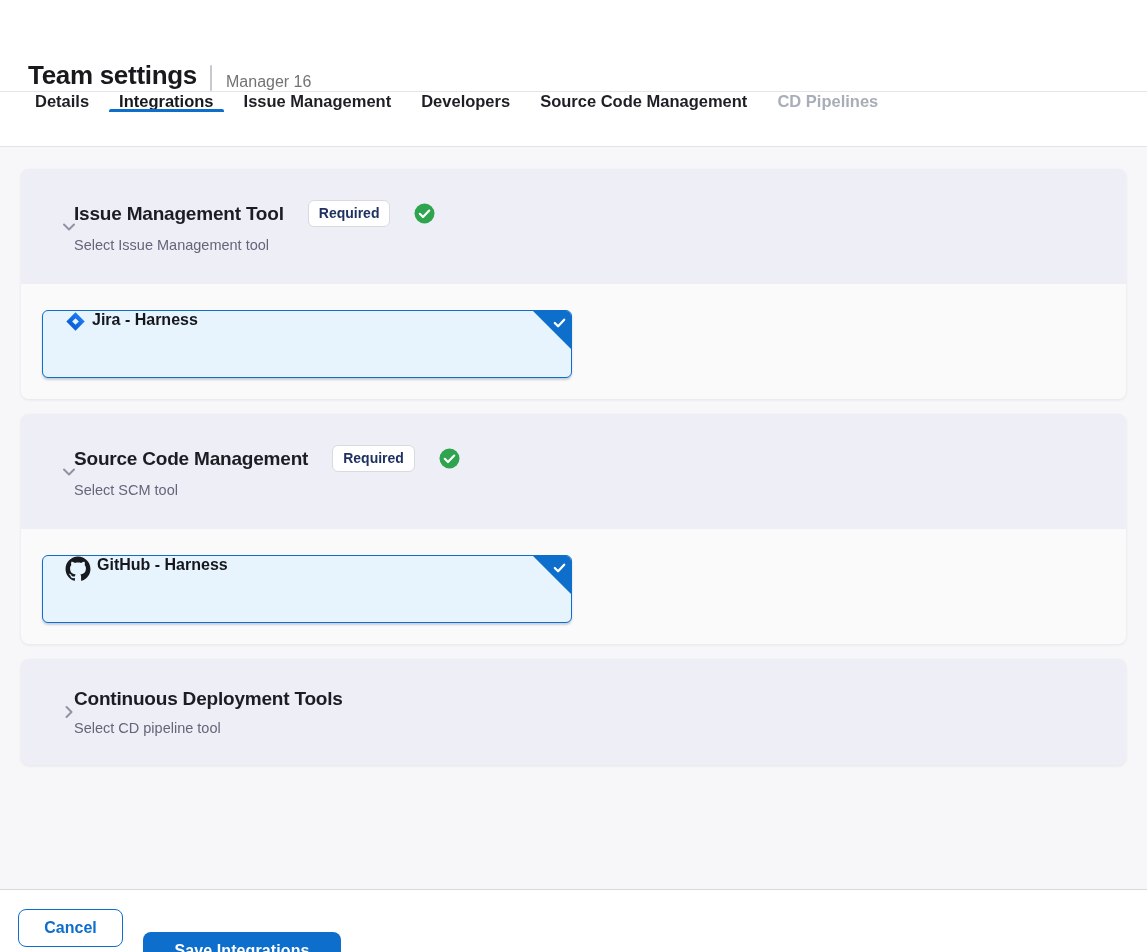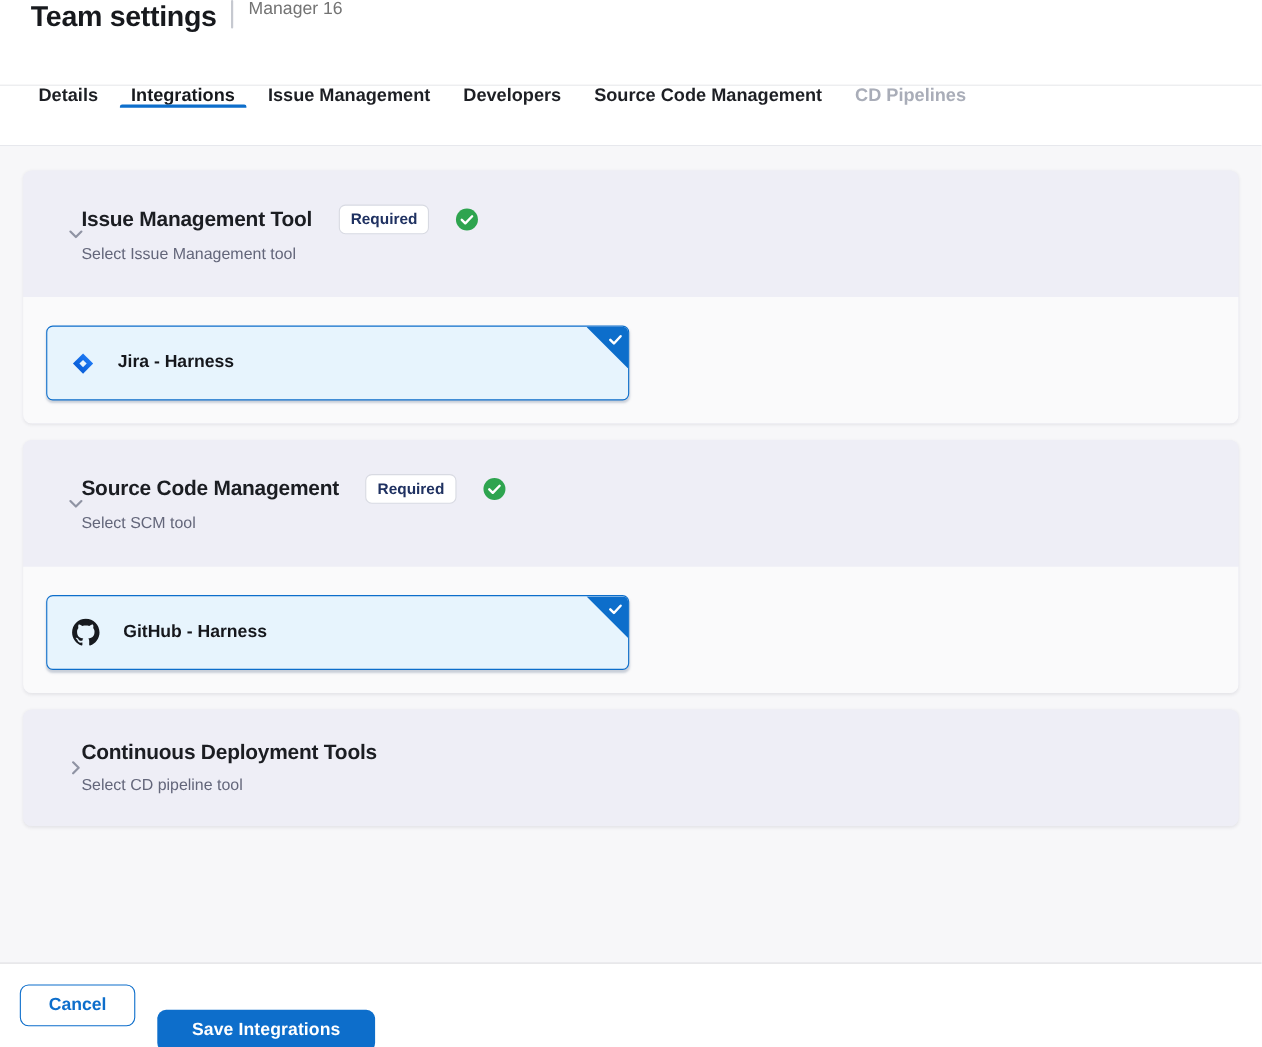--- a/index.html
+++ b/index.html
@@ -6,25 +6,25 @@
   html, body { width: 1147px; height: 952px; }
   body {
     font-family: "Liberation Sans", "DejaVu Sans", sans-serif;
     background: #ffffff;
     color: #17191d;
     overflow: hidden;
   }
 
   
   .app-header {
-    height: 78px;
+    height: 92px;
     background: #ffffff;
     border-bottom: 1px solid #e4e5e9;
     display: flex;
-    align-items: flex-start;
+    align-items: flex-end;
     padding-left: 28px;
   }
   .app-title {
     font-size: 26px;
     font-weight: 800;
     letter-spacing: -0.3px;
     color: #17191d;
   }
   .title-divider {
     width: 2px;
@@ -139,23 +139,23 @@
 
   
   .tool-card {
     position: relative;
     width: 530px;
     height: 68px;
     background: #e7f4fd;
     border: 1px solid #0d6ecb;
     border-radius: 6px;
     display: flex;
-    align-items: center;
+    align-items: flex-start;
     padding-left: 22px;
-    gap: 21px;
+    gap: 6px;
     cursor: pointer;
     box-shadow: 0 2px 2px rgba(90,110,140,0.30);
     overflow: hidden;
   }
   .tool-label {
     font-size: 16px;
     font-weight: 600;
     color: #15171c;
   }
   .corner-ribbon {

